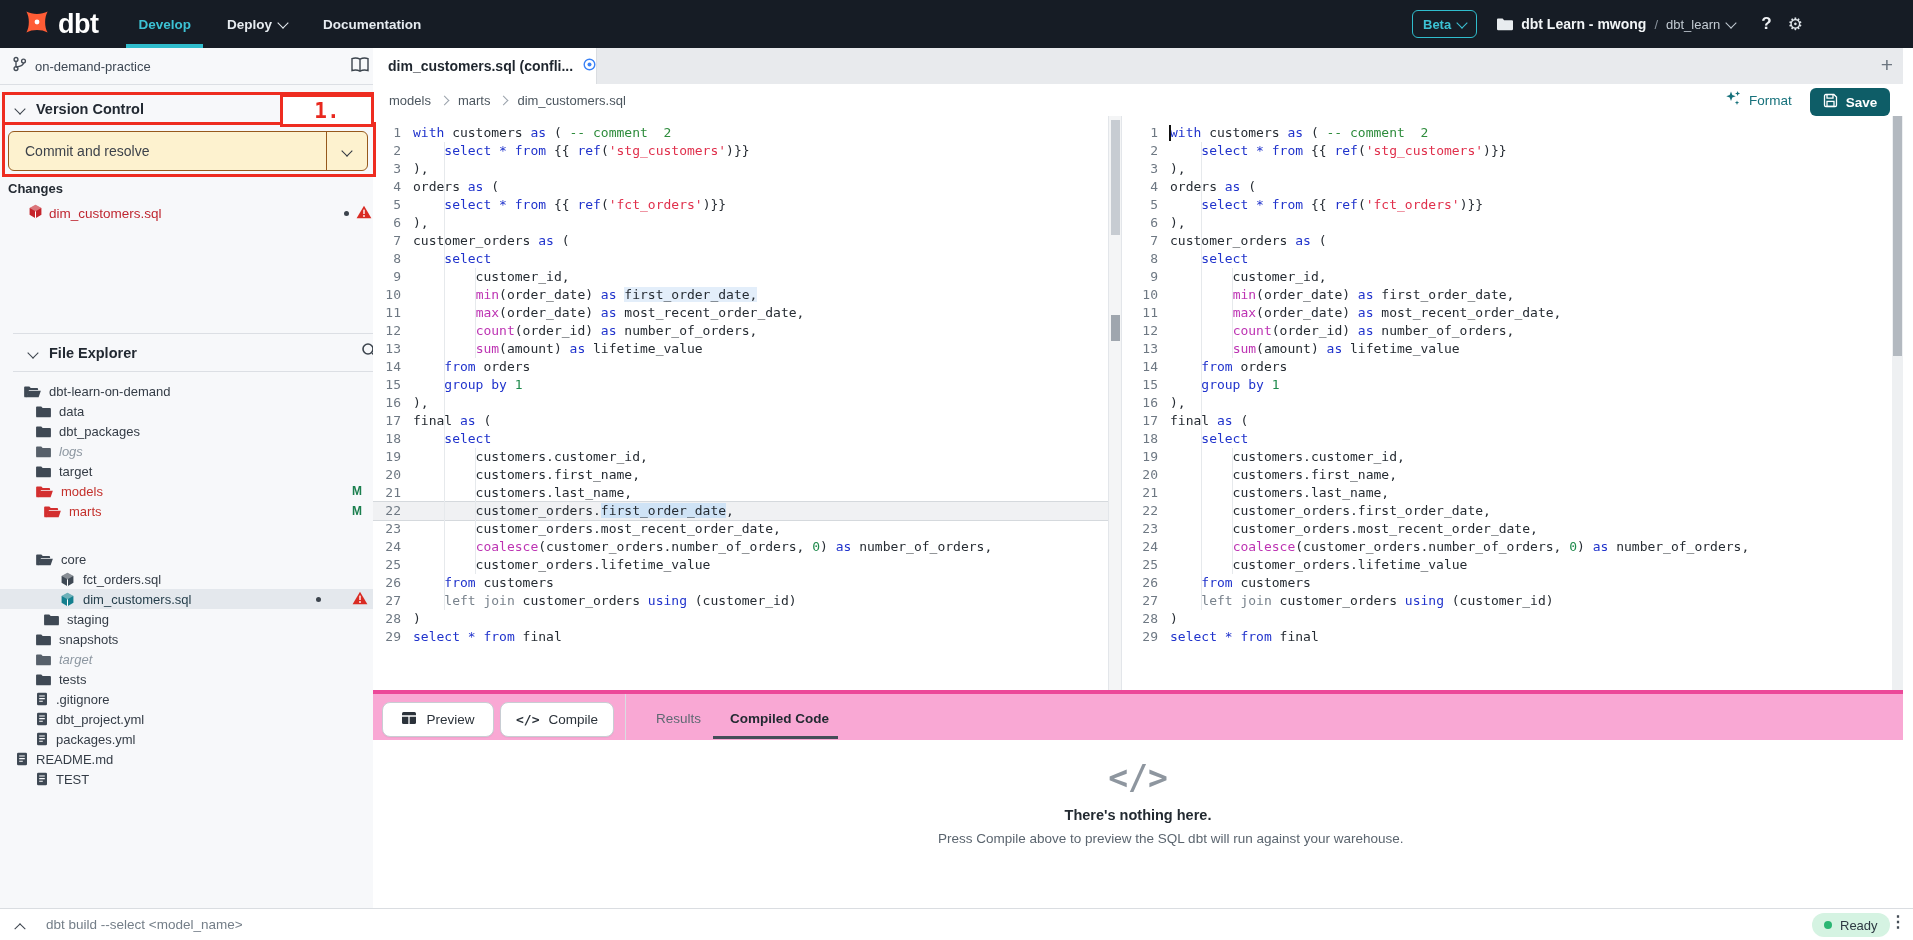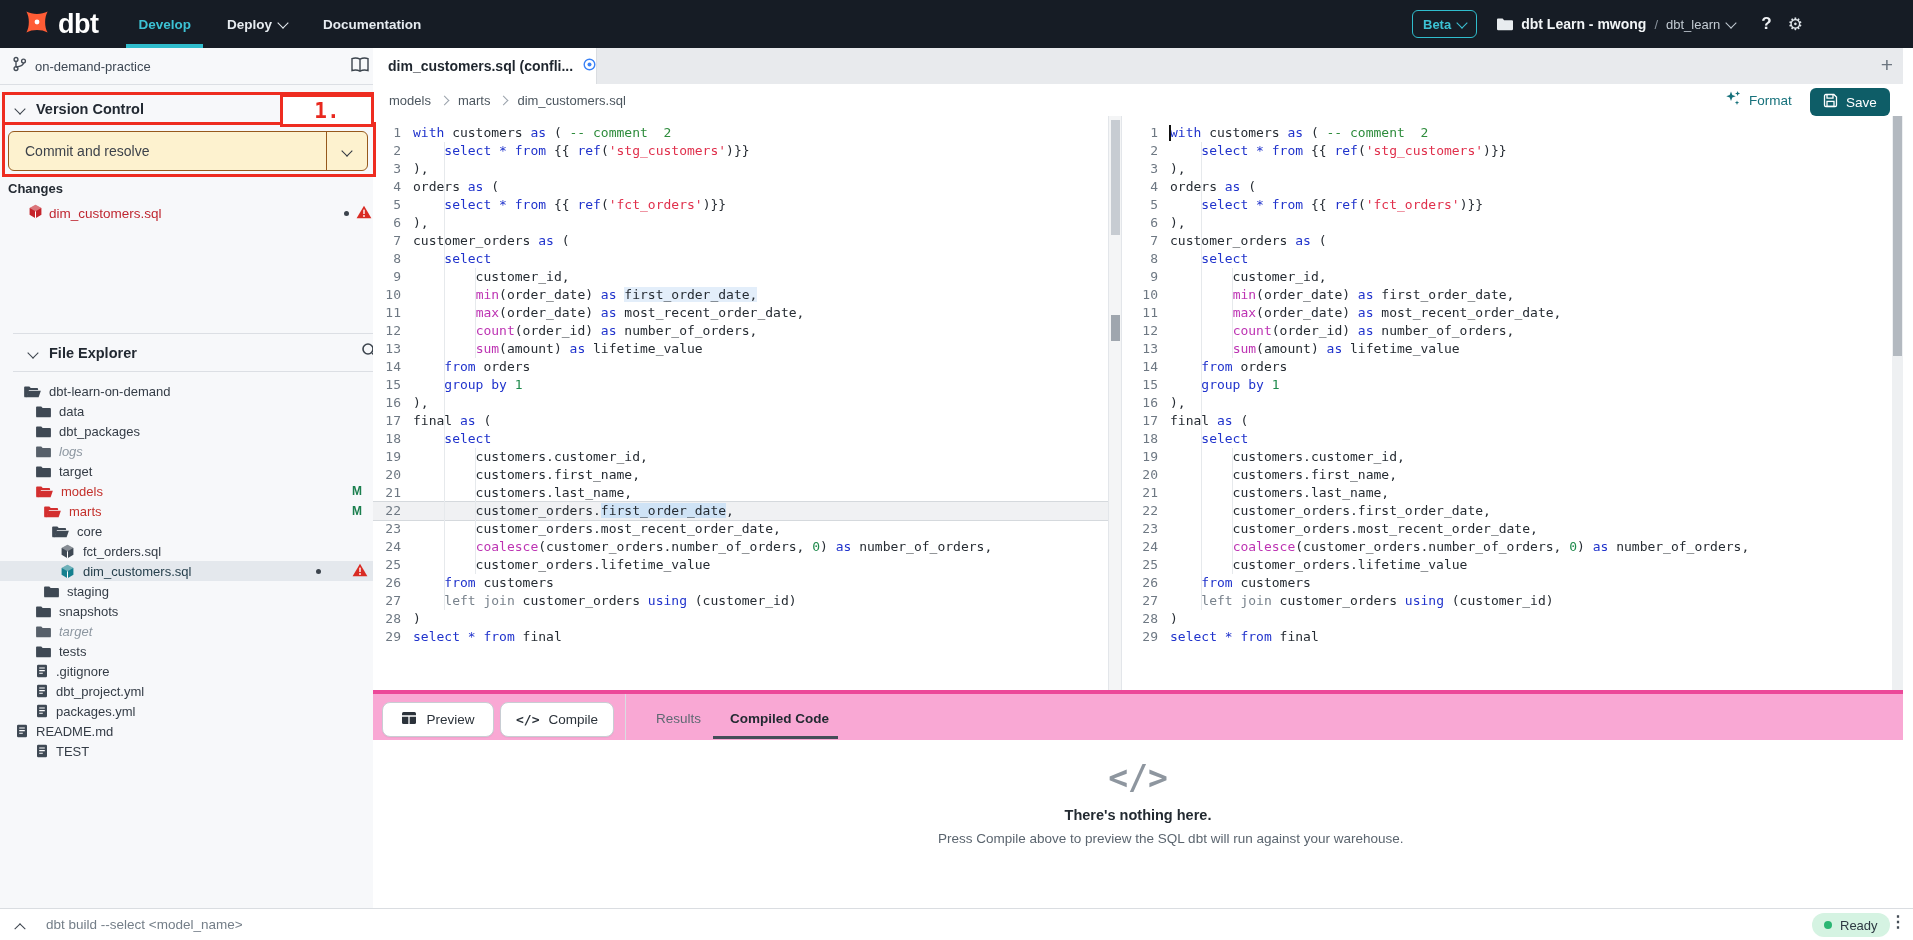--- a/index.html
+++ b/index.html
@@ -64,21 +64,21 @@
   #active-tab{position:absolute;left:0;top:0;width:224px;height:36px;background:#fff;border-right:1px solid #dadde1;display:flex;align-items:center;padding-left:15px;box-sizing:border-box;cursor:pointer;}
   #tab-title{font-size:14px;font-weight:bold;color:#1f262e;margin-right:10px;white-space:nowrap;}
   #newtab-btn{position:absolute;right:10px;top:5px;font-size:21px;color:#6c7680;cursor:pointer;}
   #crumbbar{position:absolute;left:0;top:36px;width:1530px;height:32px;background:#fff;border-bottom:1px solid #e4e7ea;display:flex;align-items:center;}
   .crumb{font-size:13px;color:#4c565f;cursor:pointer;}
   .crumb-sep{width:6px;height:6px;border-right:1.6px solid #9aa2ab;border-bottom:1.6px solid #9aa2ab;transform:rotate(-45deg);margin:0 10px;}
   #crumbbar .crumb:first-child{margin-left:16px;}
   #format-btn{position:absolute;left:1352px;top:0;height:32px;display:flex;align-items:center;cursor:pointer;color:#16717b;}
   #format-label{font-size:13.5px;margin-left:7px;}
   #save-btn{position:absolute;left:1437px;top:4px;width:80px;height:28px;background:#0e5d67;border-radius:6px;display:flex;align-items:center;justify-content:center;cursor:pointer;}
-  #save-label{color:#fff;font-size:13.5px;font-weight:400;margin-left:8px;}
+  #save-label{color:#fff;font-size:13.5px;font-weight:700;margin-left:8px;}
   
   #code-area{position:absolute;left:0;top:68px;width:1530px;height:574px;background:#fff;overflow:hidden;}
   .pane{position:absolute;top:0;height:574px;overflow:hidden;}
   #pane-left{left:0;width:735px;}
   #pane-right{left:749px;width:770px;}
   .code{position:absolute;left:0;top:8px;width:100%;font-family:"DejaVu Sans Mono",monospace;font-size:13px;}
   .cl{height:18px;line-height:18px;display:flex;white-space:pre;}
   .cl.cur{background:#f0f1f3;box-shadow:0 1px 0 #d5d9dd,0 -1px 0 #d5d9dd;}
   #pane-left .ln{width:28px;}
   #pane-right .ln{width:36px;}
@@ -286,21 +286,21 @@
         <div class="trow red-item" style="padding-left: 44px;">
           <span class="ticon">
             <svg width="17" height="13" viewBox="0 0 18 14">
               <path fill="#d32f2f" d="M1 1.5h4.6l1.5 1.7H14a1 1 0 0 1 1 1v1.3H5.2L3 13.3H1.3A1.3 1.3 0 0 1 0 12V2.5A1 1 0 0 1 1 1.5z"></path>
               <path fill="#d32f2f" d="M4.4 6.2H18L15.6 13.3H2.6z"></path>
             </svg>
           </span>
           <span>marts</span>
           <span class="tbadge">M</span>
         </div>
-        <div class="trow" style="padding-left: 52px;">
+        <div class="trow" style="padding-left: 36px; margin-top: 28px;">
           <span class="ticon">
             <svg width="17" height="13" viewBox="0 0 18 14">
               <path fill="#3f4954" d="M1 1.5h4.6l1.5 1.7H14a1 1 0 0 1 1 1v1.3H5.2L3 13.3H1.3A1.3 1.3 0 0 1 0 12V2.5A1 1 0 0 1 1 1.5z"></path>
               <path fill="#3f4954" d="M4.4 6.2H18L15.6 13.3H2.6z"></path>
             </svg>
           </span>
           <span>core</span>
         </div>
         <div class="trow" style="padding-left: 60px;">
           <span class="ticon">

